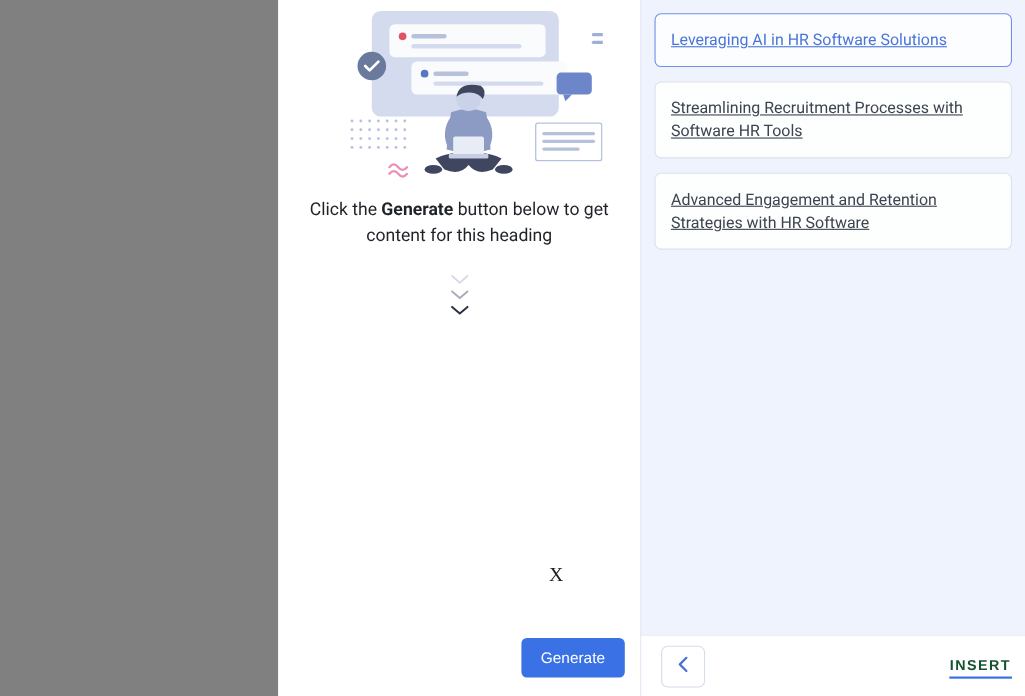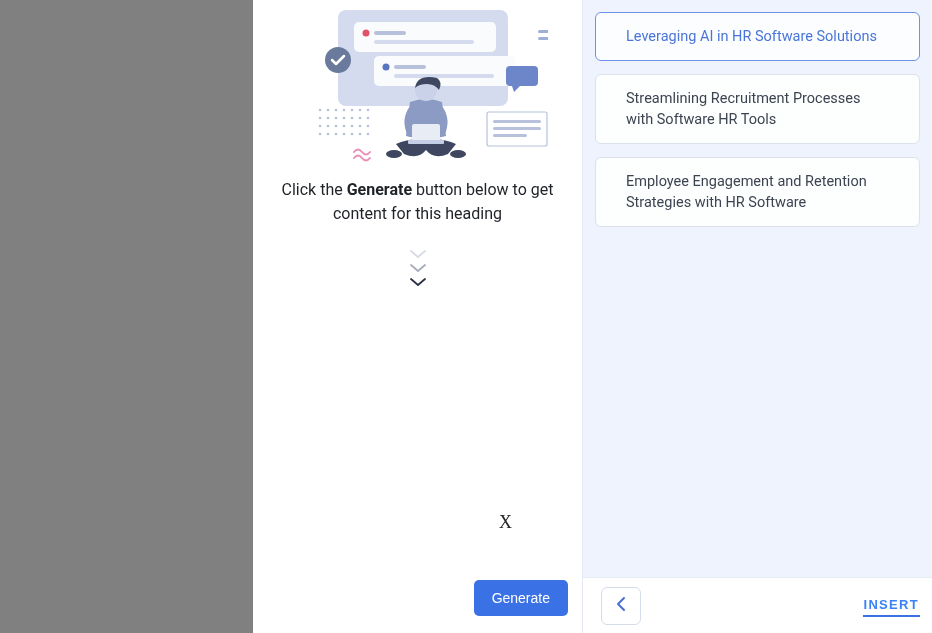--- a/index.html
+++ b/index.html
@@ -90,25 +90,26 @@
     .topic-list {
       padding: 12px 12px 0 12px;
       display: flex;
       flex-direction: column;
       gap: 13px;
     }
     .topic-card {
       background: #fdfefe;
       border: 1px solid #dbe2ec;
       border-radius: 6px;
-      padding: 13px 30px;
+      padding: 13px 14px;
       font-size: 14.5px;
       line-height: 1.45;
       color: #3d4451;
       cursor: pointer;
+      text-decoration: underline;
     }
     .topic-card.active {
       border-color: #6d92e9;
       color: #4a75d8;
       background: #fcfdff;
     }
     .bottom-bar {
       position: absolute;
       bottom: 0;
       left: 0;
@@ -126,21 +127,21 @@
       height: 38px;
       border: 1px solid #d6dcea;
       border-radius: 6px;
       background: #fff;
       display: flex;
       align-items: center;
       justify-content: center;
       cursor: pointer;
     }
     .insert-btn {
-      color: #3b82f6;
+      color: #14532d;
       font-size: 13px;
       font-weight: 600;
       letter-spacing: 1.3px;
       border: none;
       background: none;
       border-bottom: 2px solid #3a72e6;
       padding: 3px 1px 3px 1px;
       cursor: pointer;
     }
   </style>
@@ -260,21 +261,21 @@
 
 <div class="right-panel">
   <div class="topic-list">
     <div class="topic-card active">
       <span>Leveraging AI in HR Software Solutions</span>
     </div>
     <div class="topic-card">
       <span>Streamlining Recruitment Processes with Software HR Tools</span>
     </div>
     <div class="topic-card">
-      <span>Employee Engagement and Retention Strategies with HR Software</span>
+      <span>Advanced Engagement and Retention Strategies with HR Software</span>
     </div>
   </div>
 
   <div class="bottom-bar">
     <button class="back-btn">
       <span>
         <svg width="14" height="16" viewBox="0 0 14 16">
             <path d="M10 2 l-6 6 l6 6" stroke="#4a6fd0" stroke-width="2" fill="none" stroke-linecap="round" stroke-linejoin="round"></path>
           </svg>
       </span>

